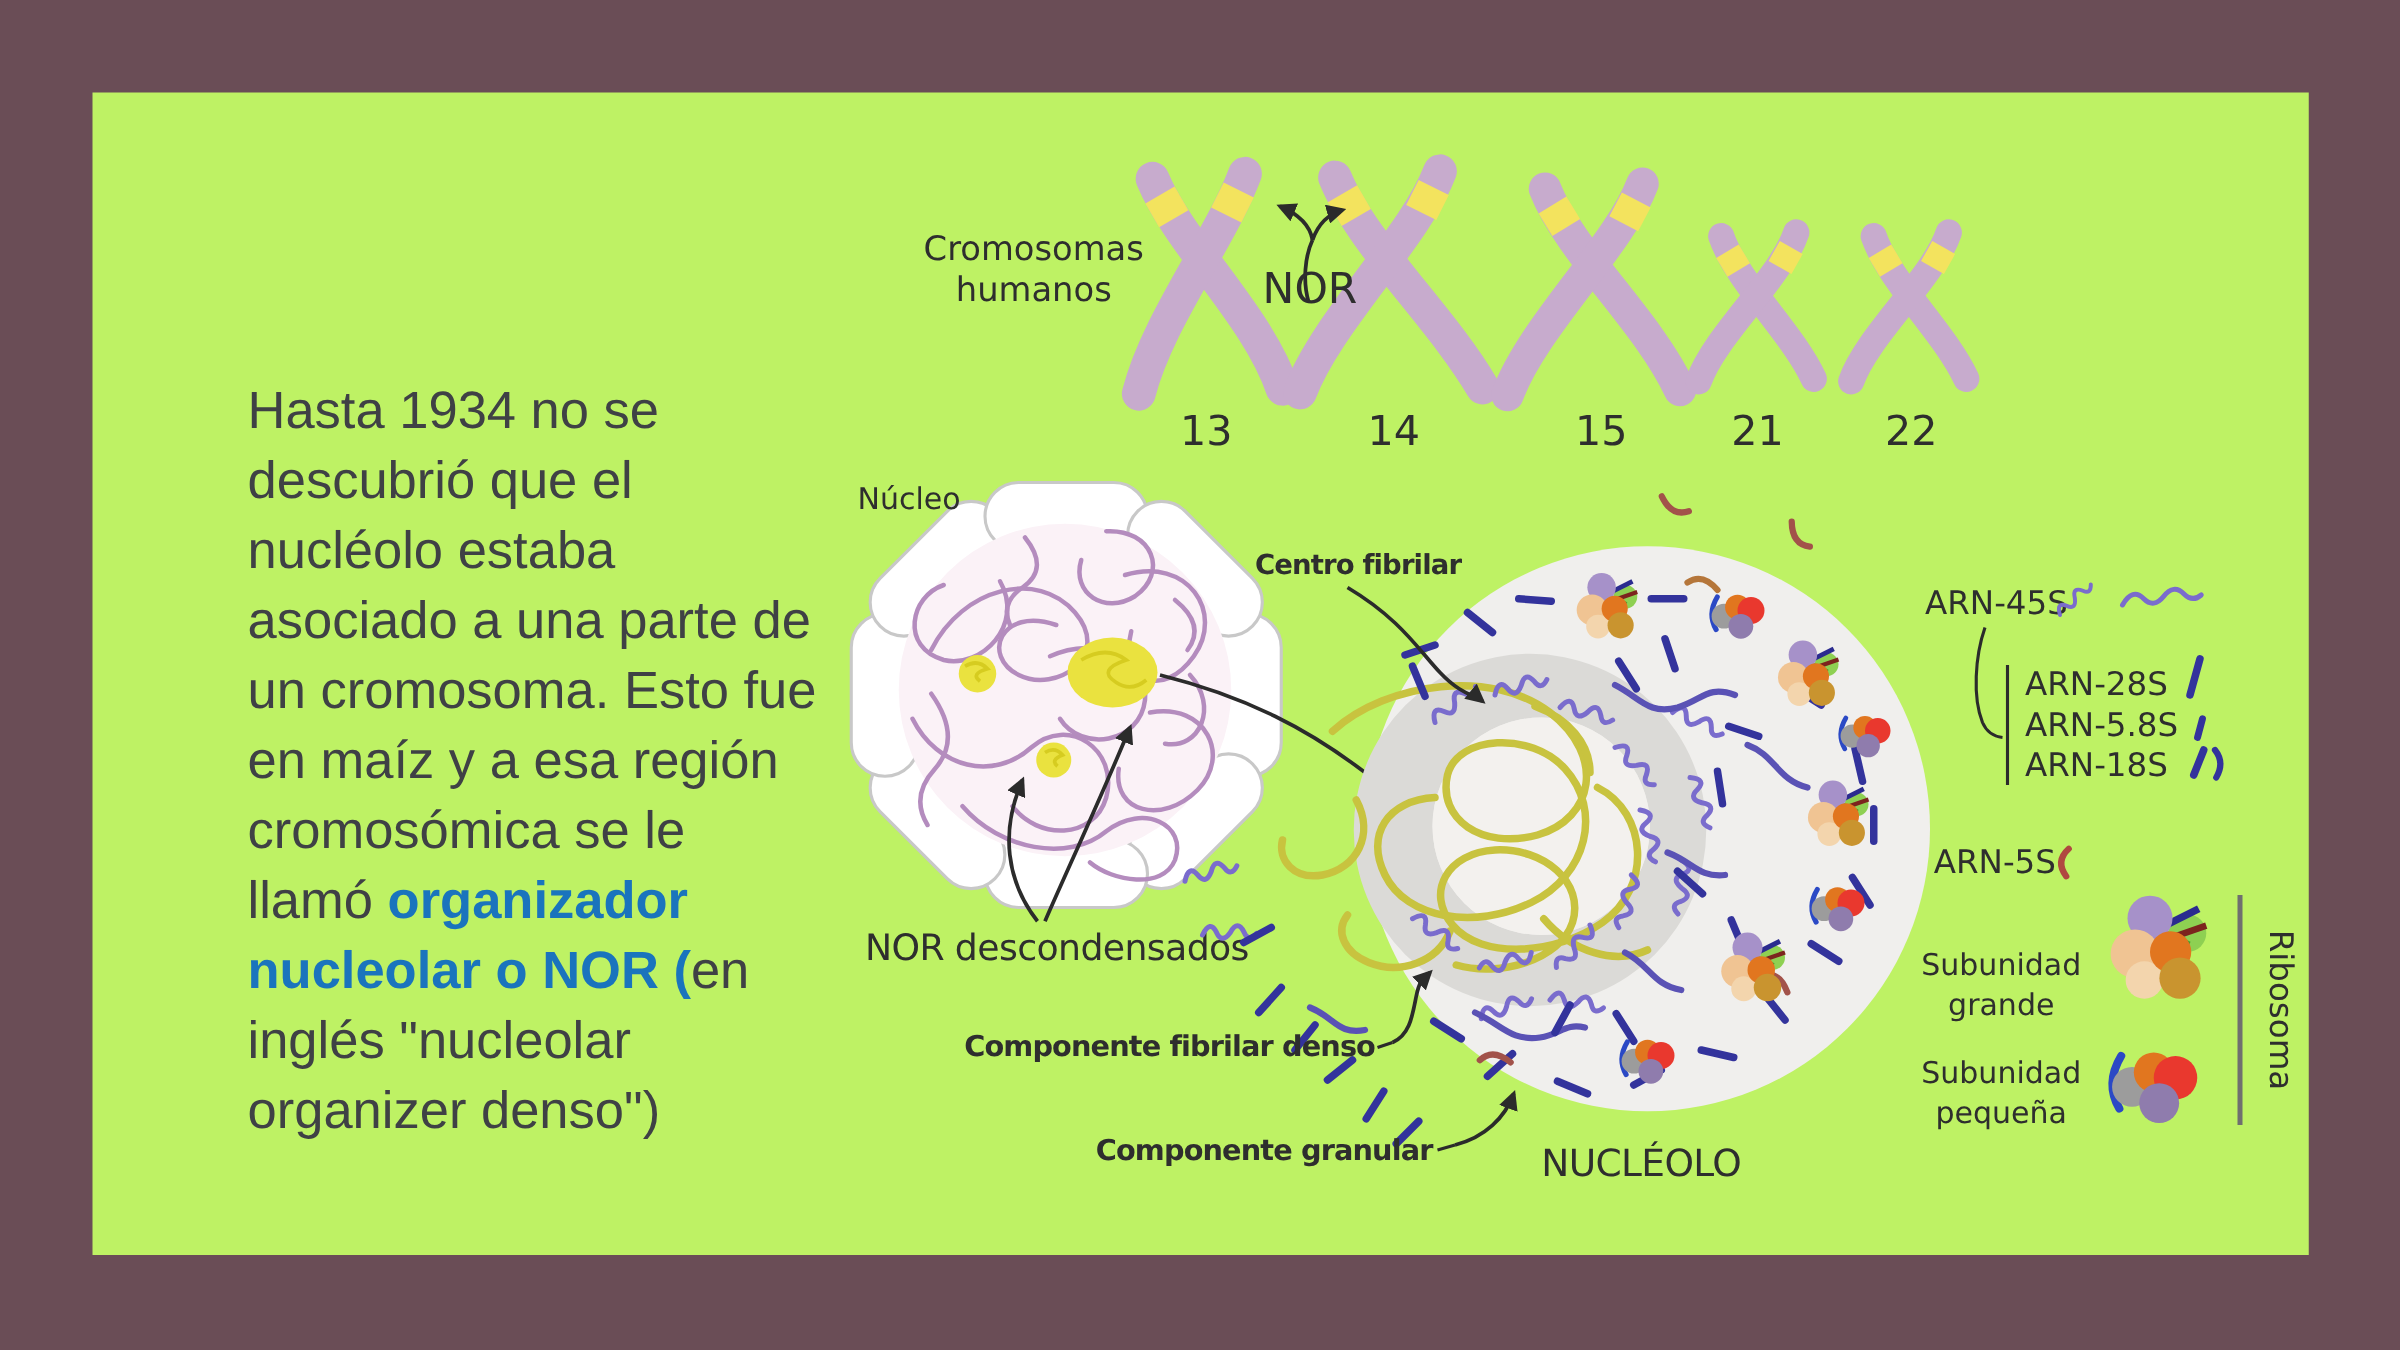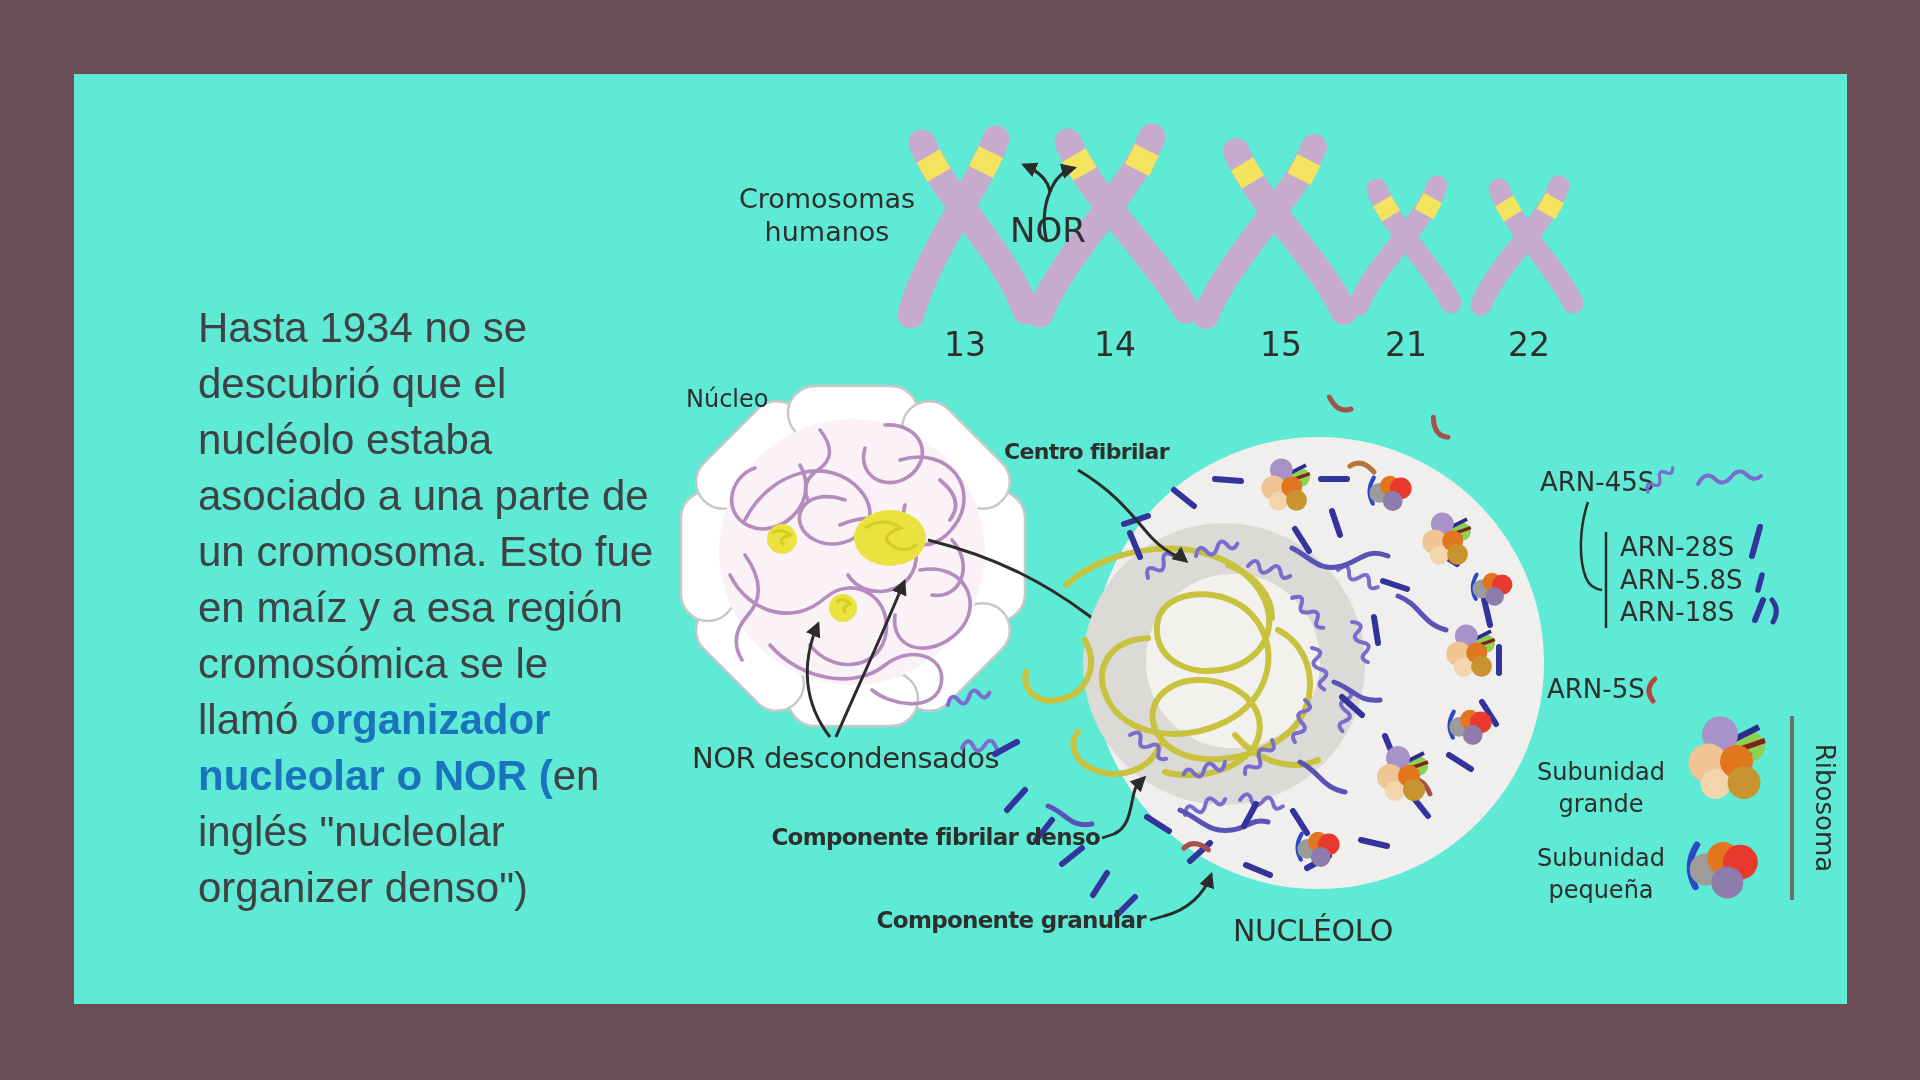--- a/index.html
+++ b/index.html
@@ -4,21 +4,21 @@
 <style>
   html,body{margin:0;padding:0;}
   body{
     width:1920px;height:1080px;
     background:#6a4d56;
     font-family:"Liberation Sans",sans-serif;
     position:relative;overflow:hidden;
   }
   .slide{
     position:absolute;left:74px;top:74px;width:1773px;height:930px;
-    background:#5eead4;
+    background:#bef264;
   }
   .para{
     position:absolute;left:124px;top:226px;width:510px;
     font-size:42px;line-height:56px;color:#3f4145;
     white-space:pre-line;margin:0;
   }
   .para .hl{color:#1a74bd;font-weight:700;}
   svg{position:absolute;left:560px;top:60px;}
   svg text{font-family:"DejaVu Sans","Liberation Sans",sans-serif;fill:#2e2e2e;}
   .lbl-b{font-weight:700;letter-spacing:-0.7px;}

